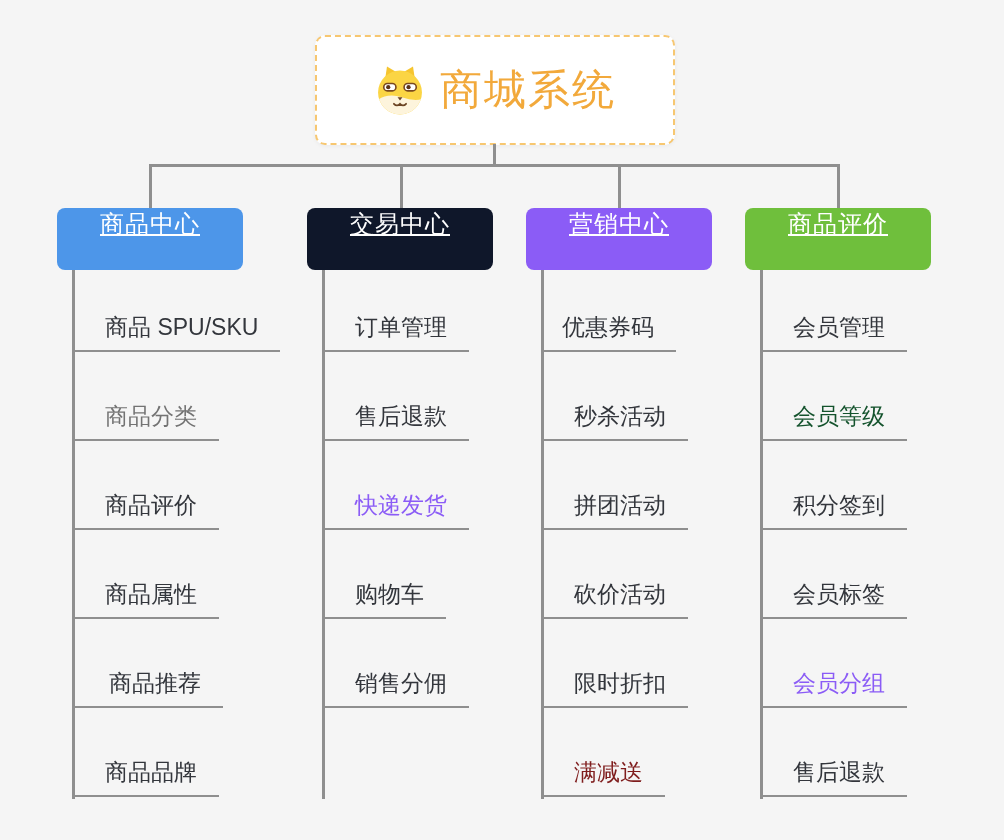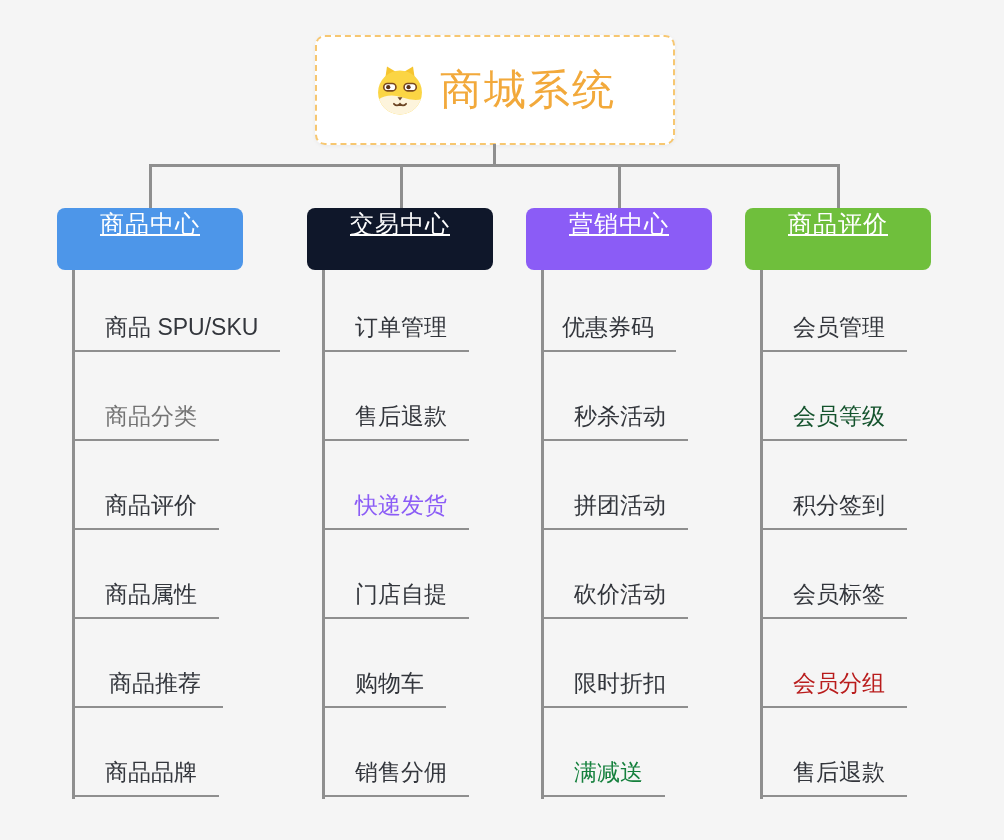--- a/index.html
+++ b/index.html
@@ -109,23 +109,20 @@
     <div class="row first">
         <span class="leaf" style="border-bottom-color: rgb(143, 143, 143); color: rgb(51, 54, 60);">订单管理</span>
       </div>
     <div class="row">
         <span class="leaf" style="border-bottom-color: rgb(143, 143, 143); color: rgb(51, 54, 60);">售后退款</span>
       </div>
     <div class="row">
         <span class="leaf" style="border-bottom-color: rgb(143, 143, 143); color: #8b5cf6;">快递发货</span>
       </div>
     <div class="row">
-        <span class="leaf" style="border-bottom-color: rgb(143, 143, 143); color: rgb(51, 54, 60);">门店自提</span>
-      </div>
-    <div class="row">
         <span class="leaf" style="border-bottom-color: rgb(143, 143, 143); color: rgb(51, 54, 60);">购物车</span>
       </div>
     <div class="row">
         <span class="leaf" style="border-bottom-color: rgb(143, 143, 143); color: rgb(51, 54, 60);">销售分佣</span>
       </div>
   </div>
 
   <div class="branch-col" style="left:526px">
     <div class="branch-box" style="background: #8b5cf6;">
       <span>营销中心</span>
@@ -140,21 +137,21 @@
     <div class="row">
         <span class="leaf" style="border-bottom-color: rgb(143, 143, 143); color: rgb(51, 54, 60);">拼团活动</span>
       </div>
     <div class="row">
         <span class="leaf" style="border-bottom-color: rgb(143, 143, 143); color: rgb(51, 54, 60);">砍价活动</span>
       </div>
     <div class="row">
         <span class="leaf" style="border-bottom-color: rgb(143, 143, 143); color: rgb(51, 54, 60);">限时折扣</span>
       </div>
     <div class="row">
-        <span class="leaf" style="border-bottom-color: rgb(143, 143, 143); color: #15803d;">满减送</span>
+        <span class="leaf" style="border-bottom-color: rgb(143, 143, 143); color: #7f1d1d;">满减送</span>
       </div>
   </div>
 
   <div class="branch-col" style="left:745px">
     <div class="branch-box" style="background: rgb(111, 191, 60);">
       <span>商品评价</span>
     </div>
     <div class="trunk" style="background: rgb(143, 143, 143);"></div>
     <div class="row first">
         <span class="leaf" style="border-bottom-color: rgb(143, 143, 143); color: rgb(51, 54, 60);">会员管理</span>
@@ -162,20 +159,20 @@
     <div class="row">
         <span class="leaf" style="border-bottom-color: rgb(143, 143, 143); color: #14532d; margin-top: 48px;">会员等级</span>
       </div>
     <div class="row">
         <span class="leaf" style="border-bottom-color: rgb(143, 143, 143); color: rgb(51, 54, 60);">积分签到</span>
       </div>
     <div class="row">
         <span class="leaf" style="border-bottom-color: rgb(143, 143, 143); color: rgb(51, 54, 60);">会员标签</span>
       </div>
     <div class="row">
-        <span class="leaf" style="border-bottom-color: rgb(143, 143, 143); color: #b91c1c;">会员分组</span>
+        <span class="leaf" style="border-bottom-color: rgb(143, 143, 143); color: #8b5cf6;">会员分组</span>
       </div>
     <div class="row">
         <span class="leaf" style="border-bottom-color: rgb(143, 143, 143); color: rgb(51, 54, 60);">售后退款</span>
       </div>
   </div>
 
 </div>
 
 </body></html>

